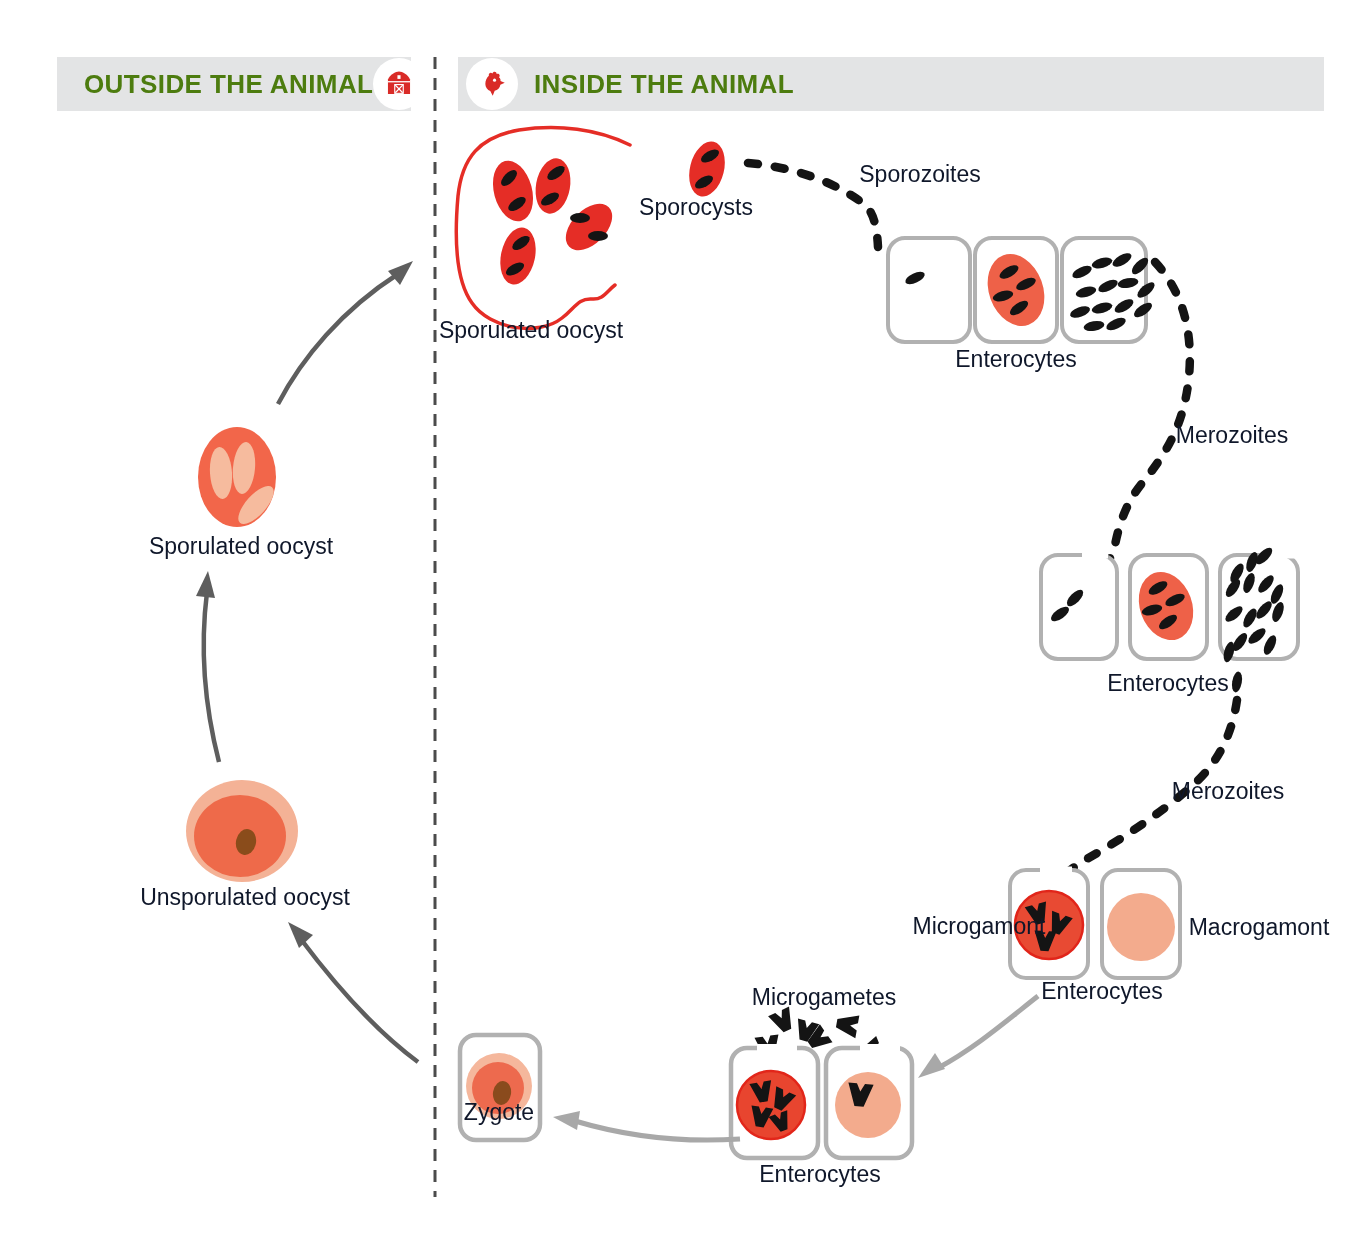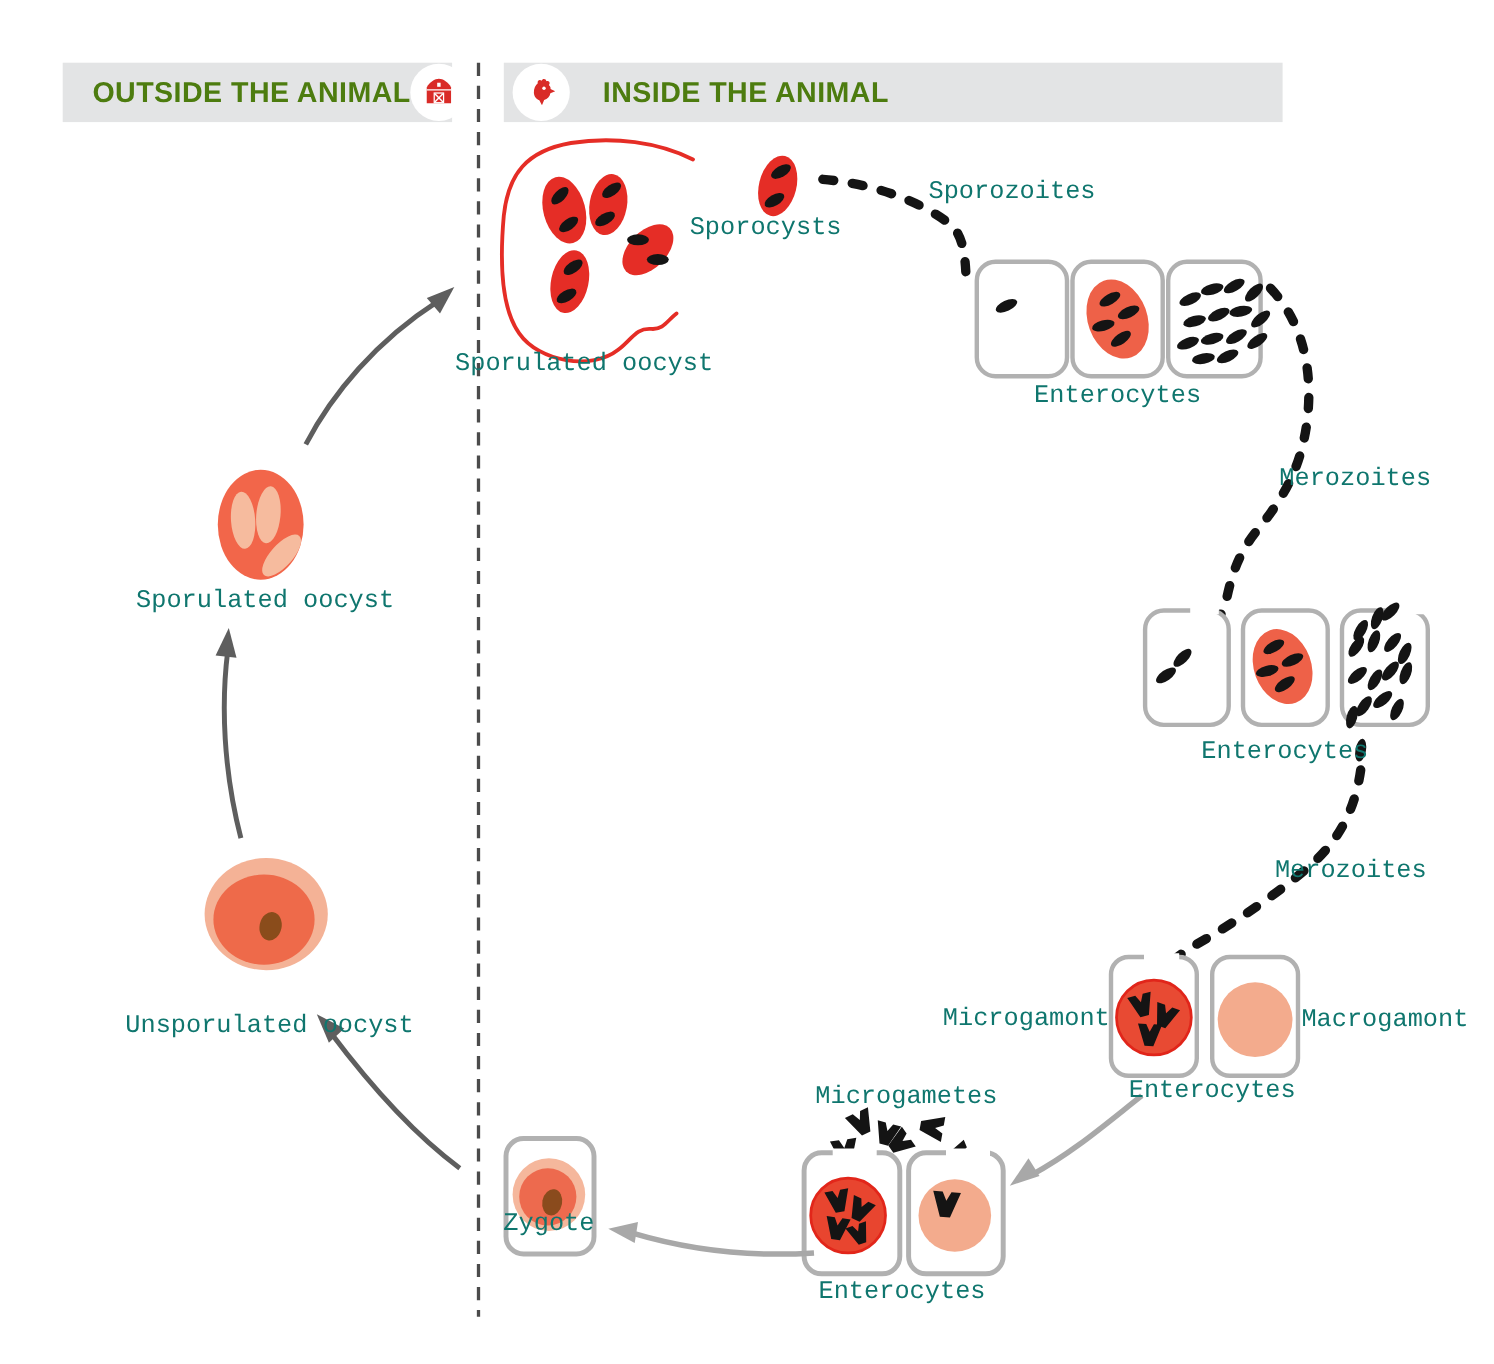--- a/index.html
+++ b/index.html
@@ -1,24 +1,24 @@
 <!DOCTYPE html>
 <html><head>
 <meta charset="utf-8">
 <style>
   html,body{margin:0;padding:0;background:#fff;}
   .stage{position:relative;width:1358px;height:1240px;background:#fff;overflow:hidden;
          font-family:"Liberation Sans",sans-serif;}
   svg.gfx{position:absolute;left:0;top:0;width:1358px;height:1240px;}
   .band{position:absolute;top:57px;height:54px;background:#e3e4e5;display:flex;align-items:center;box-sizing:border-box;}
   .band-left{left:57px;width:354px;justify-content:space-between;padding:0 4px 0 27px;}
-  .band-right{left:458px;width:708px;justify-content:flex-start;gap:30px;padding-left:8px;}
+  .band-right{left:458px;width:866px;justify-content:flex-start;gap:16px;padding-left:8px;}
   .band-title{font-size:26px;font-weight:bold;color:#4d7c0f;letter-spacing:.4px;white-space:nowrap;}
   .icon-circle{width:52px;height:52px;border-radius:50%;background:#fff;display:flex;align-items:center;justify-content:center;flex:0 0 auto;}
-  .lbl{position:absolute;transform:translate(-50%,-50%);font-size:23px;color:#0f766e;white-space:nowrap;font-family:Liberation Mono, monospace;}
+  .lbl{position:absolute;transform:translate(-50%,-50%);font-size:23px;color:#0f172a;white-space:nowrap;}
 </style>
 </head>
 <body>
 
 <div class="stage">
 
   <svg class="gfx" viewBox="0 0 1358 1240">
     <defs>
       <ellipse id="dash" rx="10.5" ry="4.8" fill="#141414"></ellipse>
       <path id="chev" d="M -11,-10 L -3.5,-10 L 0,-3 L 3.5,-10 L 11,-10 L 4,10 L -4,10 Z" fill="#141414"></path>
@@ -221,22 +221,22 @@
     <span class="band-title">INSIDE THE ANIMAL</span>
   </div>
 
   <div class="lbl" style="left:531px;top:330px;">Sporulated oocyst</div>
   <div class="lbl" style="left:696px;top:207px;text-align:center;">Sporocysts</div>
   <div class="lbl" style="left:920px;top:174px;">Sporozoites</div>
   <div class="lbl" style="left:1016px;top:359px;">Enterocytes</div>
   <div class="lbl" style="left:1232px;top:435px;">Merozoites</div>
   <div class="lbl" style="left:1168px;top:683px;">Enterocytes</div>
   <div class="lbl" style="left:1228px;top:791px;">Merozoites</div>
-  <div class="lbl" style="left:933px;top:926px;">Microgamont</div>
+  <div class="lbl" style="left:979px;top:926px;">Microgamont</div>
   <div class="lbl" style="left:1259px;top:927px;">Macrogamont</div>
   <div class="lbl" style="left:1102px;top:991px;">Enterocytes</div>
   <div class="lbl" style="left:824px;top:997px;">Microgametes</div>
   <div class="lbl" style="left:820px;top:1174px;">Enterocytes</div>
   <div class="lbl" style="left:499px;top:1112px;">Zygote</div>
   <div class="lbl" style="left:241px;top:546px;">Sporulated oocyst</div>
-  <div class="lbl" style="left:245px;top:932px;">Unsporulated oocyst</div>
+  <div class="lbl" style="left:245px;top:897px;">Unsporulated oocyst</div>
 
 </div>
 
 </body></html>

